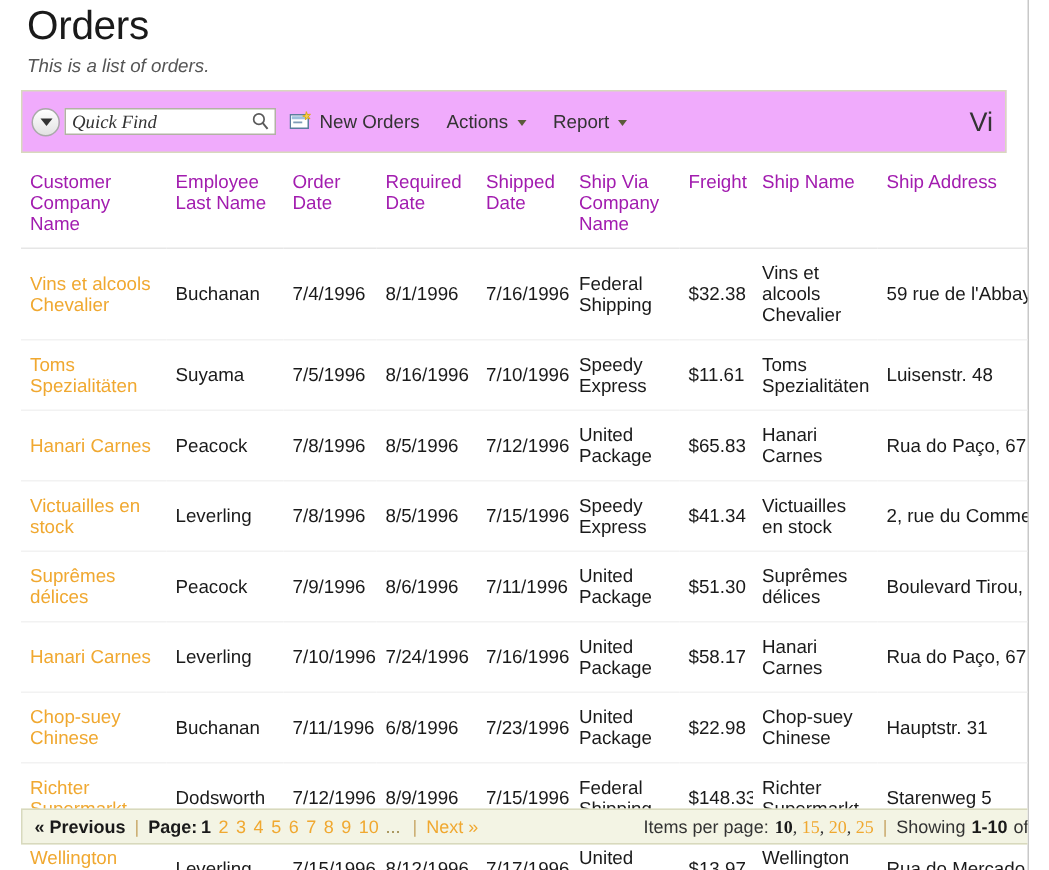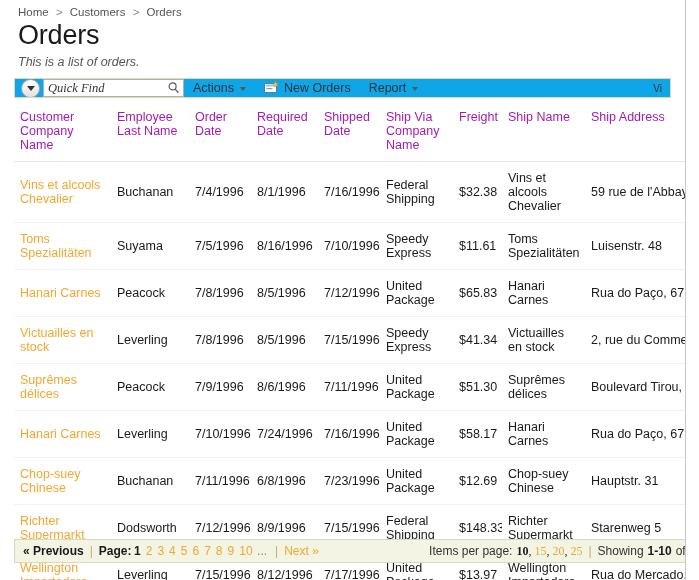--- a/index.html
+++ b/index.html
@@ -55,22 +55,22 @@
   .page-subtitle {
     margin: 4px 0 0 18px;
     font-size: 12.5px;
     color: #555555;
     font-style: italic;
   }
 
   
   .toolbar {
     margin: 9px 14px 0 14px;
-    height: 20px;
-    background: #0ea5e9;
+    height: 42px;
+    background: #f0abfc;
     border: 1px solid #d8d9bd;
     display: flex;
     align-items: center;
     padding: 0 6px;
     box-sizing: border-box;
     position: relative;
     overflow: hidden;
     justify-content: flex-end;
   }
   .tb-circle-btn {
@@ -141,21 +141,21 @@
     width: 0; height: 0;
     border-left: 3.5px solid transparent;
     border-right: 3.5px solid transparent;
     border-top: 4.5px solid #5a5a3a;
     margin-left: 6px;
     position: relative;
     top: 1px;
   }
   .tb-spacer { flex: 1 1 auto; }
   .tb-right {
-    font-size: 10px;
+    font-size: 18px;
     color: #333333;
     white-space: nowrap;
     flex: 0 0 auto;
     padding-right: 2px;
     cursor: pointer;
   }
 
   
   .grid-wrap {
     margin: 0 14px;
@@ -236,58 +236,51 @@
   .foot-spacer { flex: 1 1 auto; }
   .foot-right { display: flex; align-items: center; flex: 0 0 auto; }
   .pg { margin: 0 2.5px; }
   .sep-dots { color: #a08b4f; margin: 0 2px; }
 </style>
 </head>
 <body>
 
 <div id="page">
 
-  <div class="breadcrumb">
-    <a href="#">Home</a>
-    <span class="sep">&gt;</span>
-    <a href="#">Customers</a>
-    <span class="sep">&gt;</span>
-    <a href="#">Orders</a>
-  </div>
 
   <h1 class="page-title">Orders</h1>
   <div class="page-subtitle">This is a list of orders.</div>
 
   <div class="toolbar">
 
     <div class="tb-circle-btn">
       <span class="chev"></span>
     </div>
 
     <div class="quickfind">
       <input type="text" placeholder="Quick Find" style="">
       <svg class="mag" viewBox="0 0 16 16">
         <circle cx="6.4" cy="6.2" r="4" fill="none" stroke="#5a5a5a" stroke-width="1.3"></circle>
         <line x1="9.4" y1="9.3" x2="13" y2="13.6" stroke="#5a5a5a" stroke-width="1.5"></line>
       </svg>
-    </div>
-
-    <div class="tb-item">
-      <span>Actions</span>
-      <span class="tb-caret"></span>
     </div>
 
     <div class="tb-item">
       <svg width="15" height="14" viewBox="0 0 15 14">
         <rect x="0.5" y="2.5" width="12" height="9" fill="#ffffff" stroke="#5c7d9e" stroke-width="1"></rect>
         <rect x="1.5" y="3.5" width="10" height="2" fill="#9fc0dd"></rect>
         <rect x="2.5" y="7" width="6" height="1.2" fill="#7f9cb8"></rect>
         <path d="M11.2 0.4 l0.8 2 2-0.3 -1.4 1.5 1.1 1.7 -1.9-0.8 -1.2 1.5 0.1-2 -1.9-0.6 1.9-0.7z" fill="#f6d04d" stroke="#d9a400" stroke-width="0.5"></path>
       </svg>
       <span class="lbl">New Orders</span>
+    </div>
+
+    <div class="tb-item">
+      <span>Actions</span>
+      <span class="tb-caret"></span>
     </div>
 
     <div class="tb-item">
       <span>Report</span>
       <span class="tb-caret"></span>
     </div>
 
     <div class="tb-spacer"></div>
 
     <div class="tb-right">Vi</div>
@@ -386,21 +379,21 @@
             <td>Hanari Carnes</td>
             <td>Rua do Paço, 67</td>
           </tr>
           <tr>
             <td class="link"><a href="#">Chop-suey Chinese</a></td>
             <td class="nowrap">Buchanan</td>
             <td class="nowrap">7/11/1996</td>
             <td class="nowrap">6/8/1996</td>
             <td class="nowrap">7/23/1996</td>
             <td>United Package</td>
-            <td class="num">$12.69</td>
+            <td class="num">$22.98</td>
             <td>Chop-suey Chinese</td>
             <td>Hauptstr. 31</td>
           </tr>
           <tr>
             <td class="link"><a href="#">Richter Supermarkt</a></td>
             <td class="nowrap">Dodsworth</td>
             <td class="nowrap">7/12/1996</td>
             <td class="nowrap">8/9/1996</td>
             <td class="nowrap">7/15/1996</td>
             <td>Federal Shipping</td>

